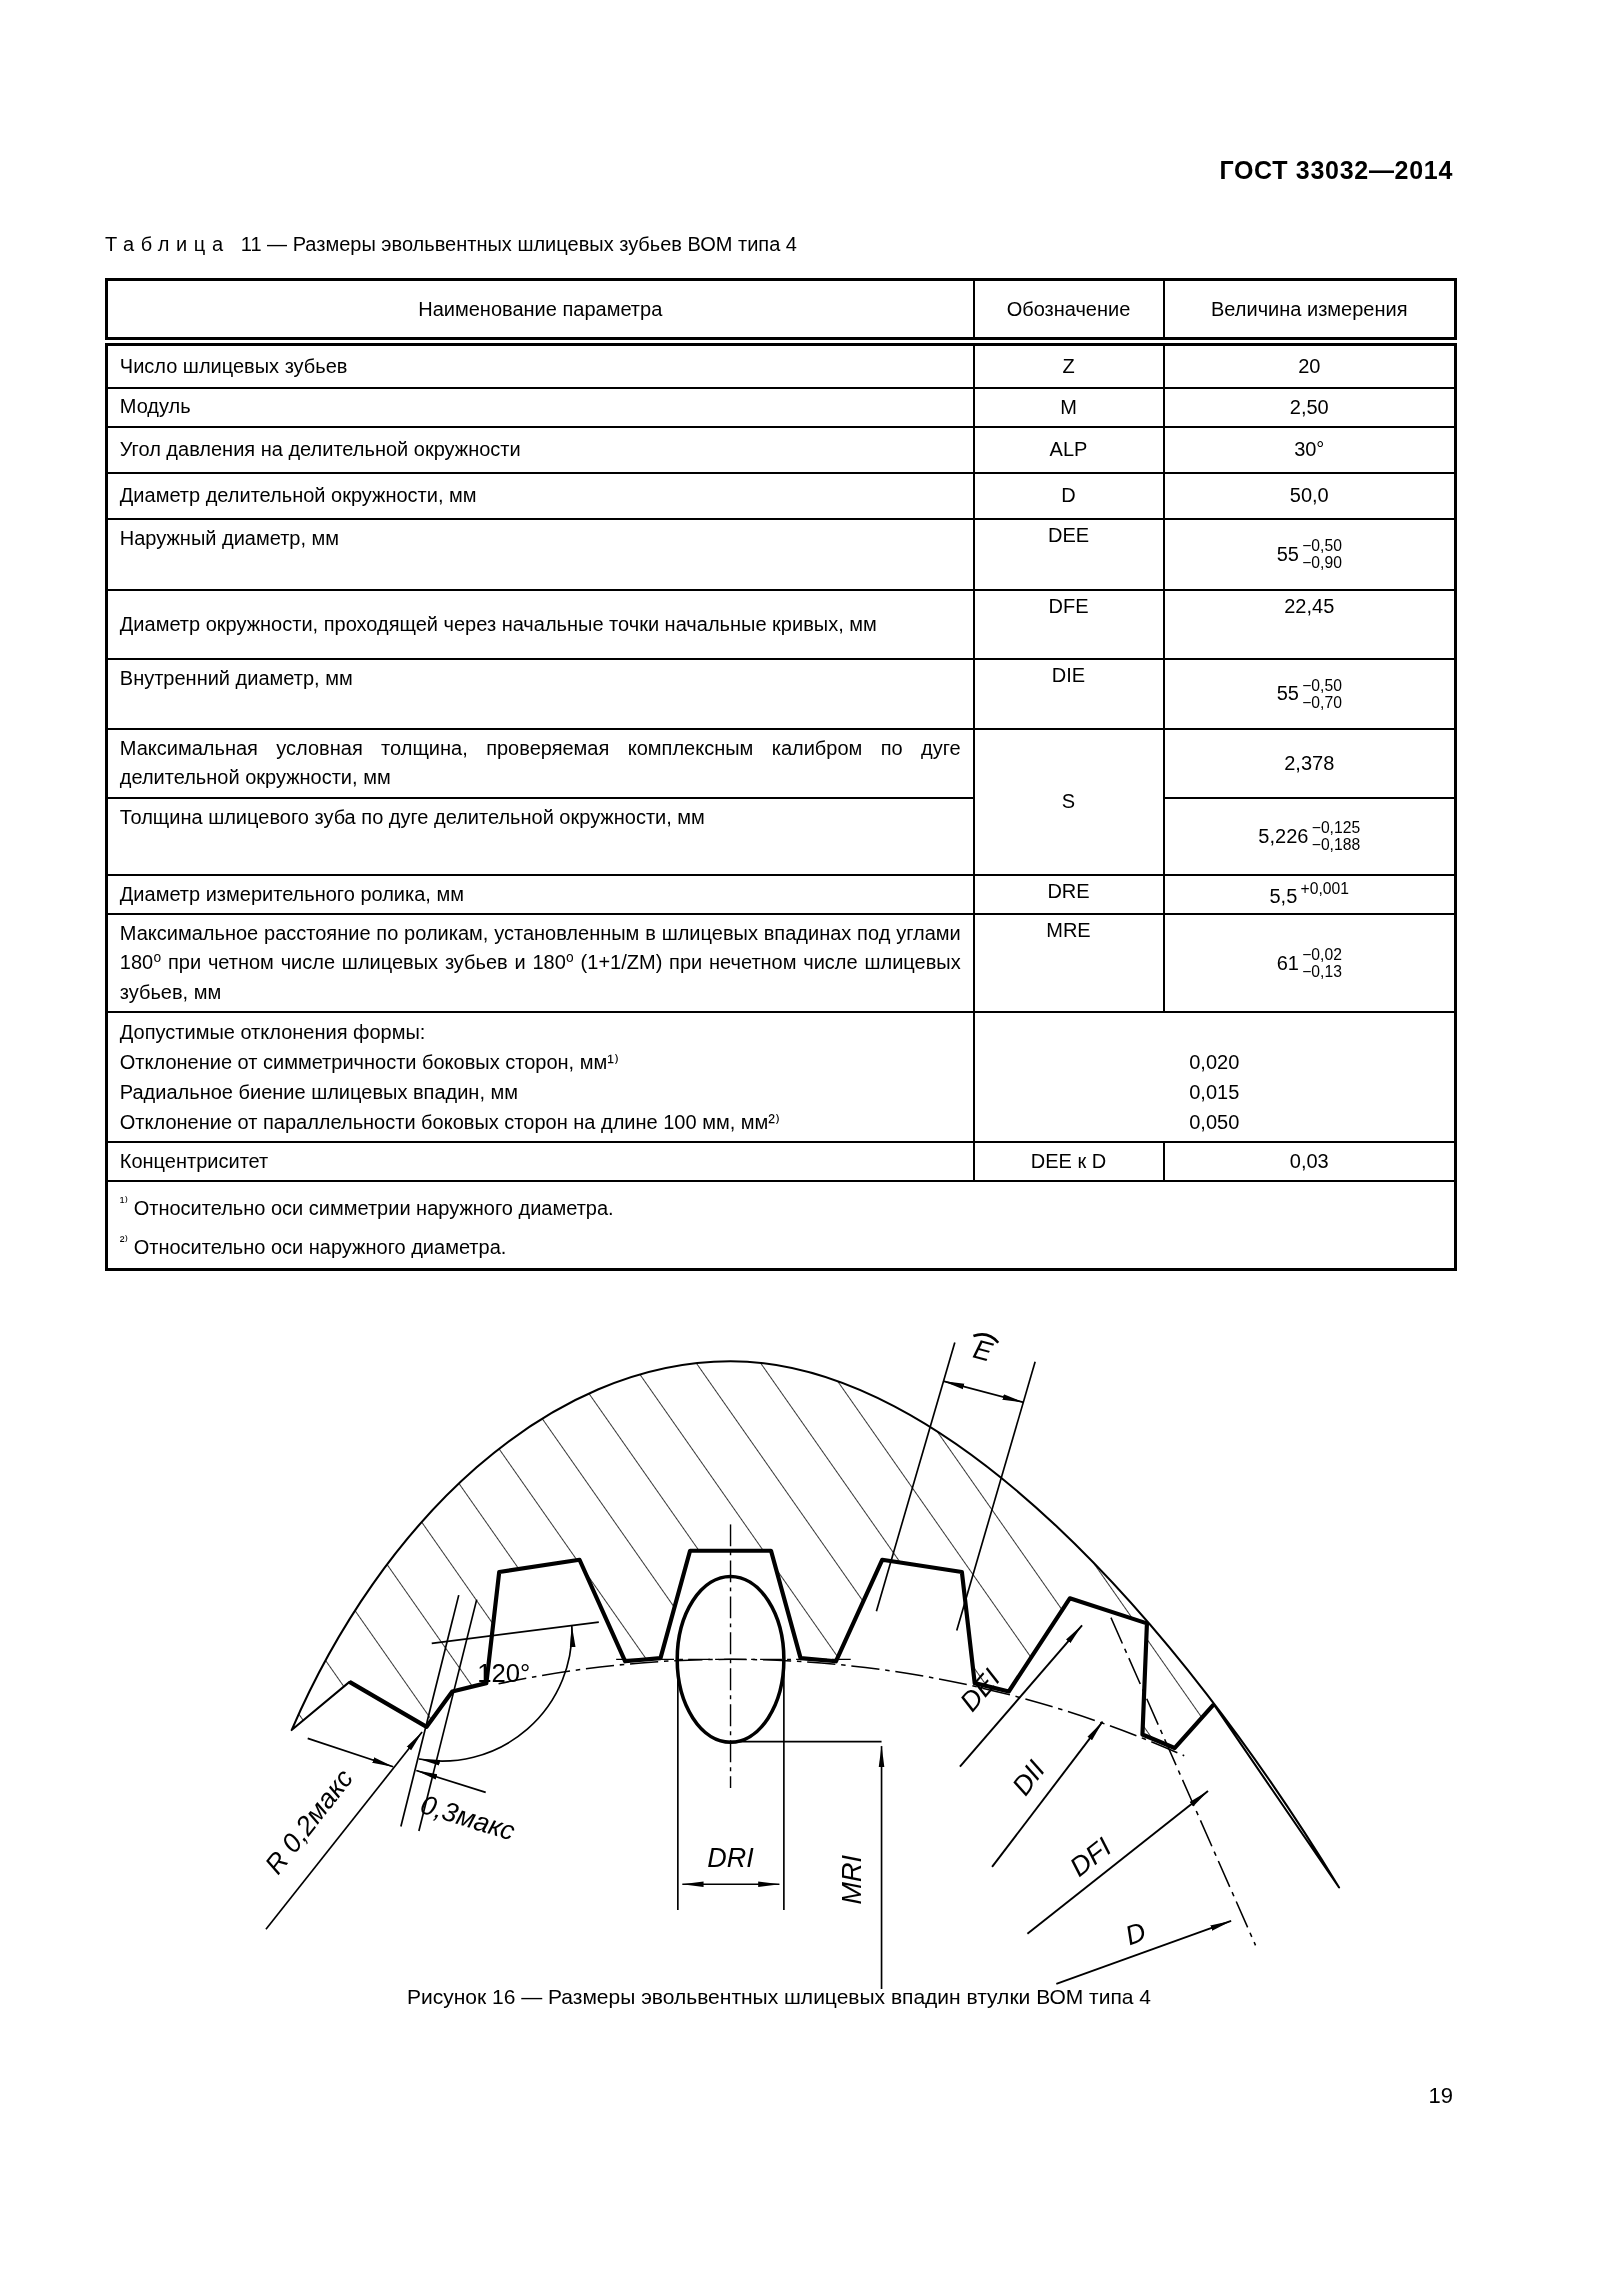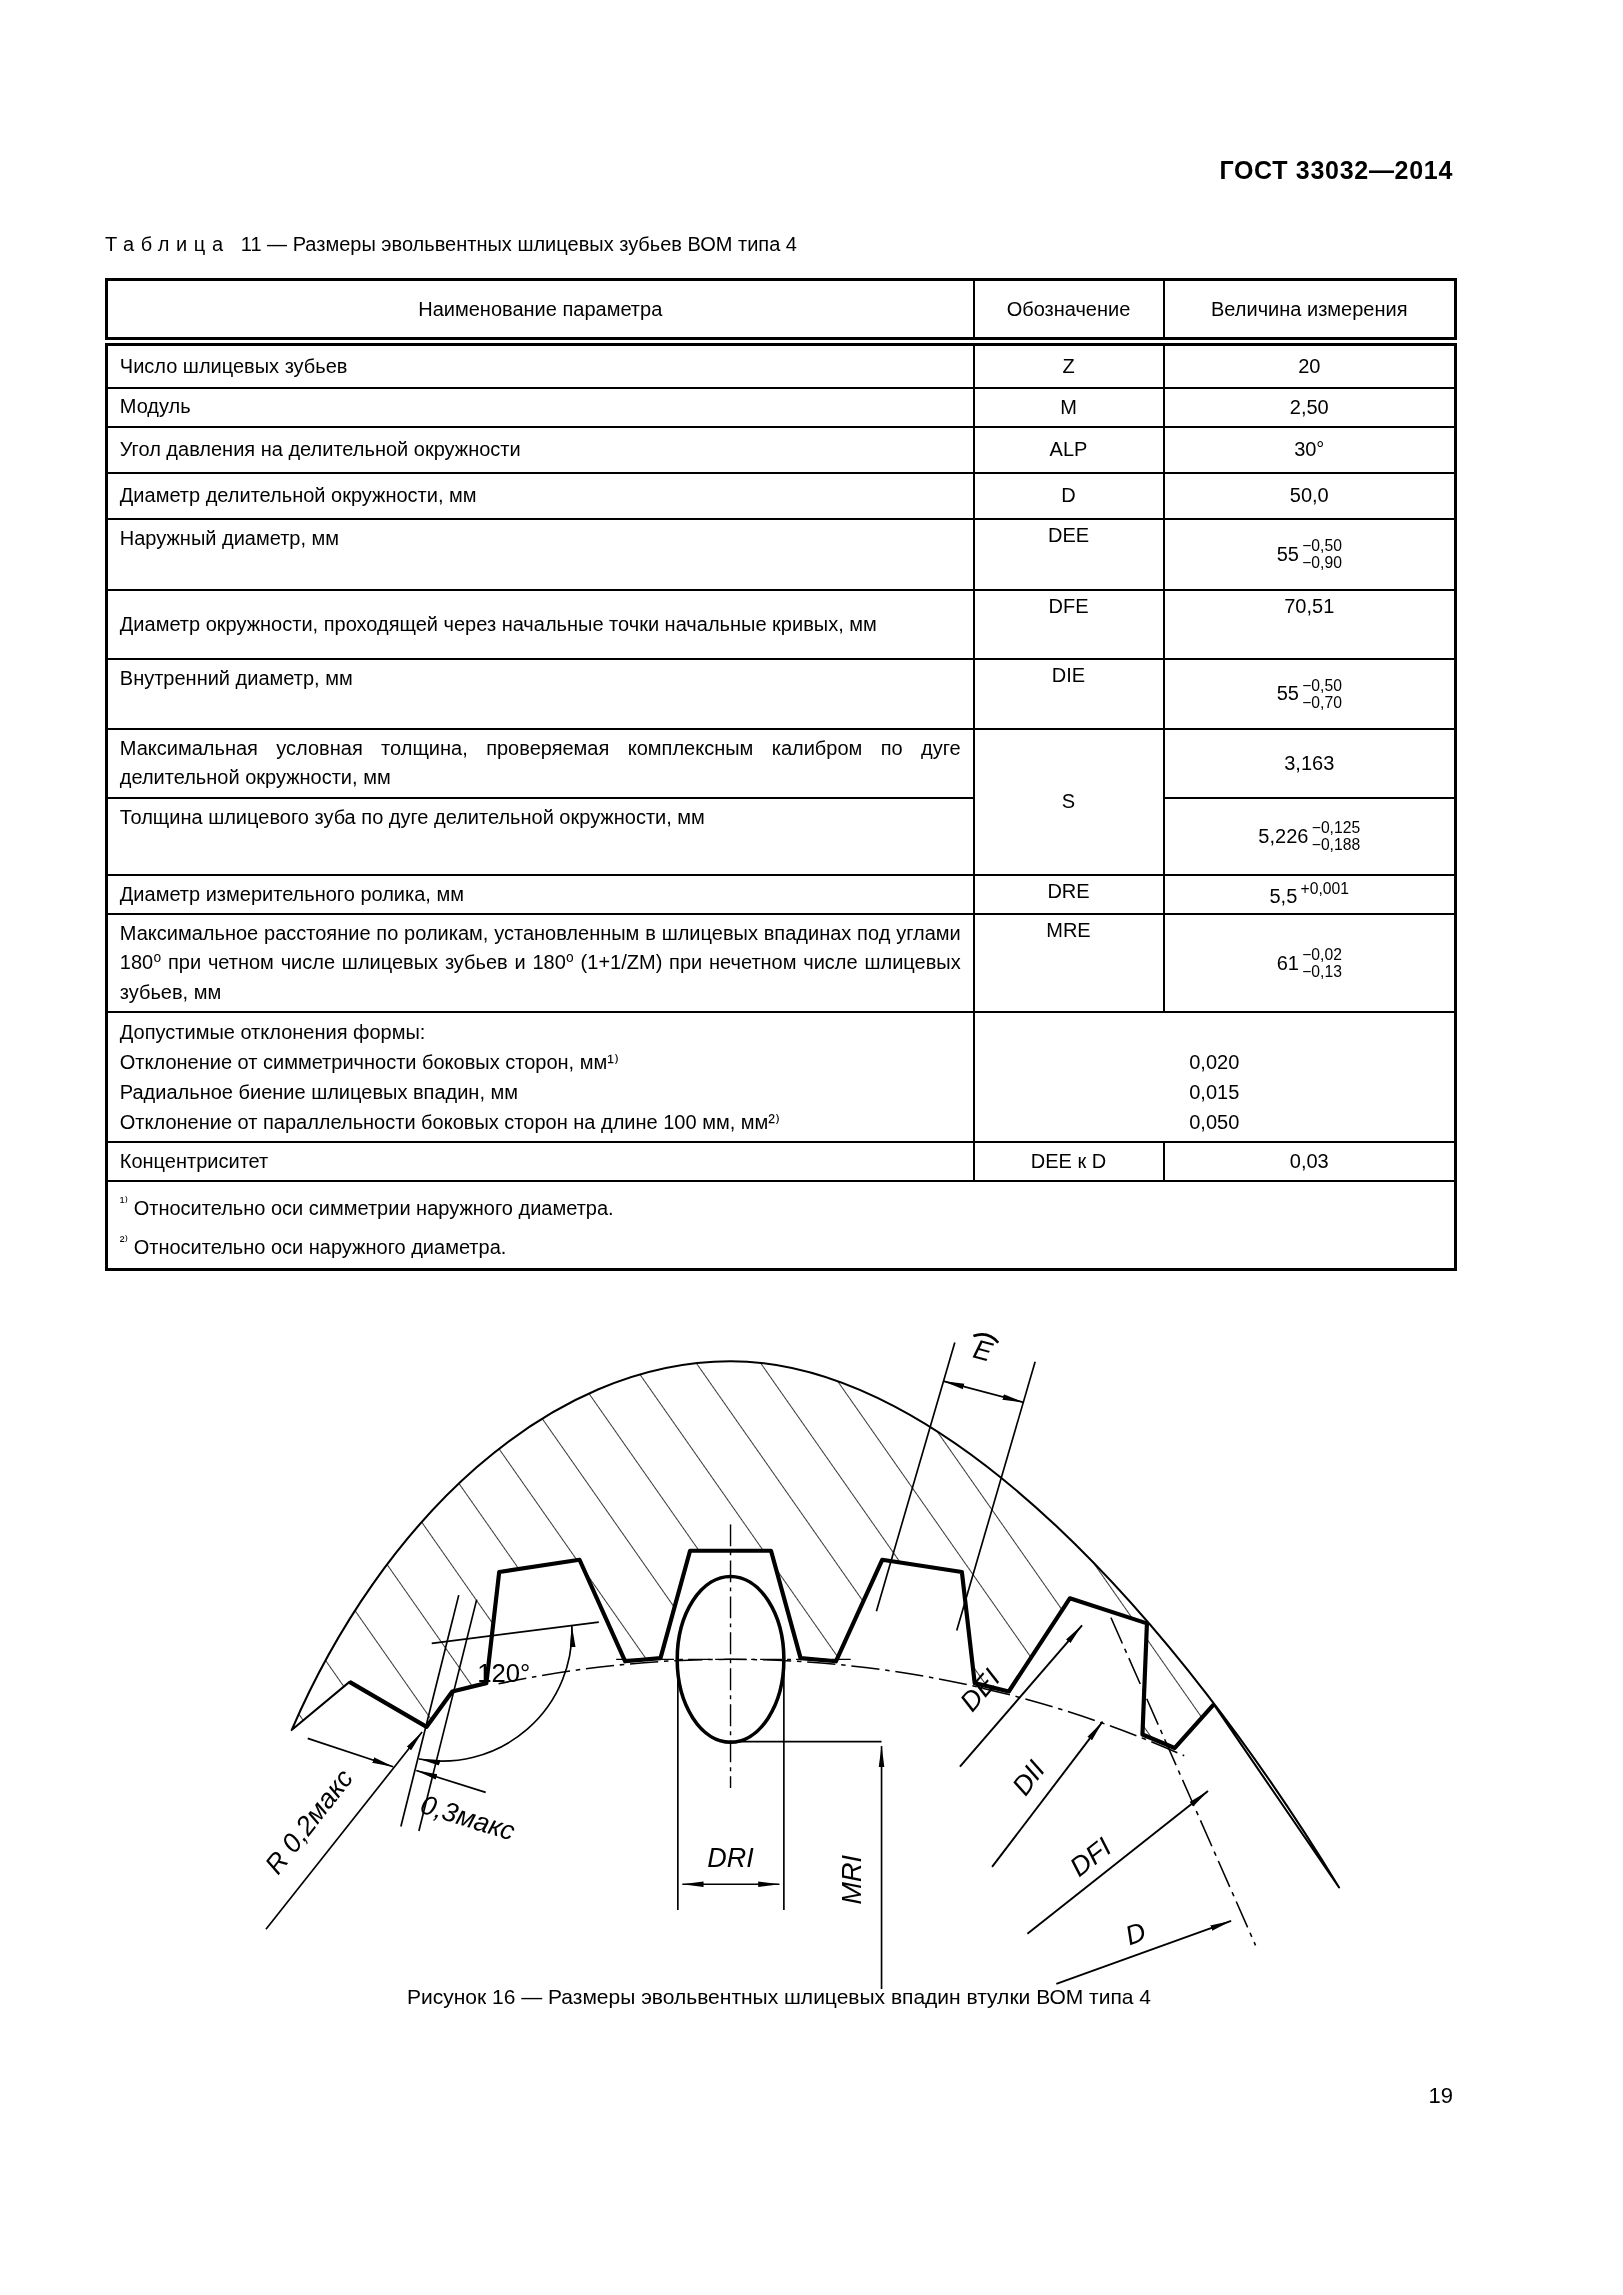--- a/index.html
+++ b/index.html
@@ -96,39 +96,39 @@
               <span class="tol">
                 <span>−0,50</span>
                 <span>−0,90</span>
               </span>
             </span>
     </td>
   </tr>
   <tr style="height:69px">
     <td class="nm just">Диаметр окружности, проходящей через начальные точки начальные кривых, мм</td>
     <td class="ct" style="vertical-align:top">DFE</td>
-    <td class="ct" style="vertical-align:top">70,51</td>
+    <td class="ct" style="vertical-align:top">22,45</td>
   </tr>
   <tr style="height:70px">
     <td class="nm" style="vertical-align:top">Внутренний диаметр, мм</td>
     <td class="ct" style="vertical-align:top">DIE</td>
     <td class="ct">
       <span class="vwrap">
               <span>55</span>
               <span class="tol">
                 <span>−0,50</span>
                 <span>−0,70</span>
               </span>
             </span>
     </td>
   </tr>
   <tr style="height:69px">
     <td class="nm just">Максимальная условная толщина, проверяемая комплексным калибром по дуге делительной окружности, мм</td>
     <td class="ct" rowspan="2">S</td>
-    <td class="ct">3,163</td>
+    <td class="ct">2,378</td>
   </tr>
   <tr style="height:77px">
     <td class="nm" style="vertical-align:top">Толщина шлицевого зуба по дуге делительной окружности, мм</td>
     <td class="ct">
       <span class="vwrap">
               <span>5,226</span>
               <span class="tol">
                 <span>−0,125</span>
                 <span>−0,188</span>
               </span>

